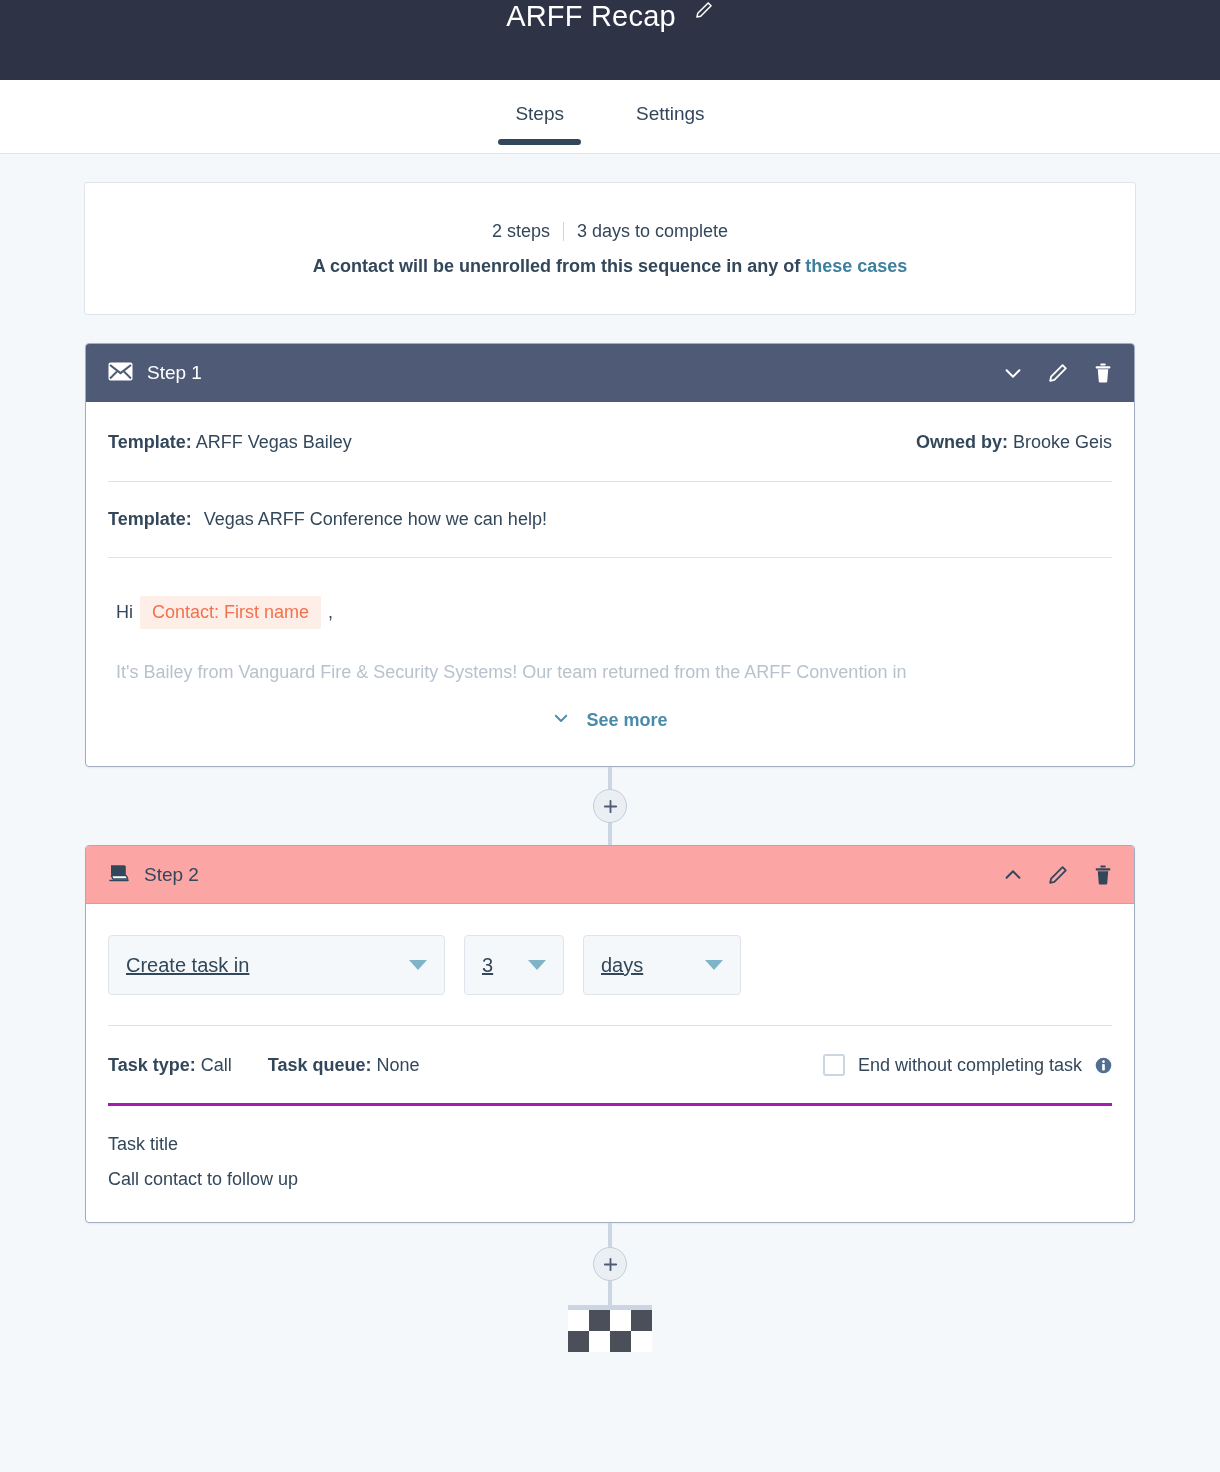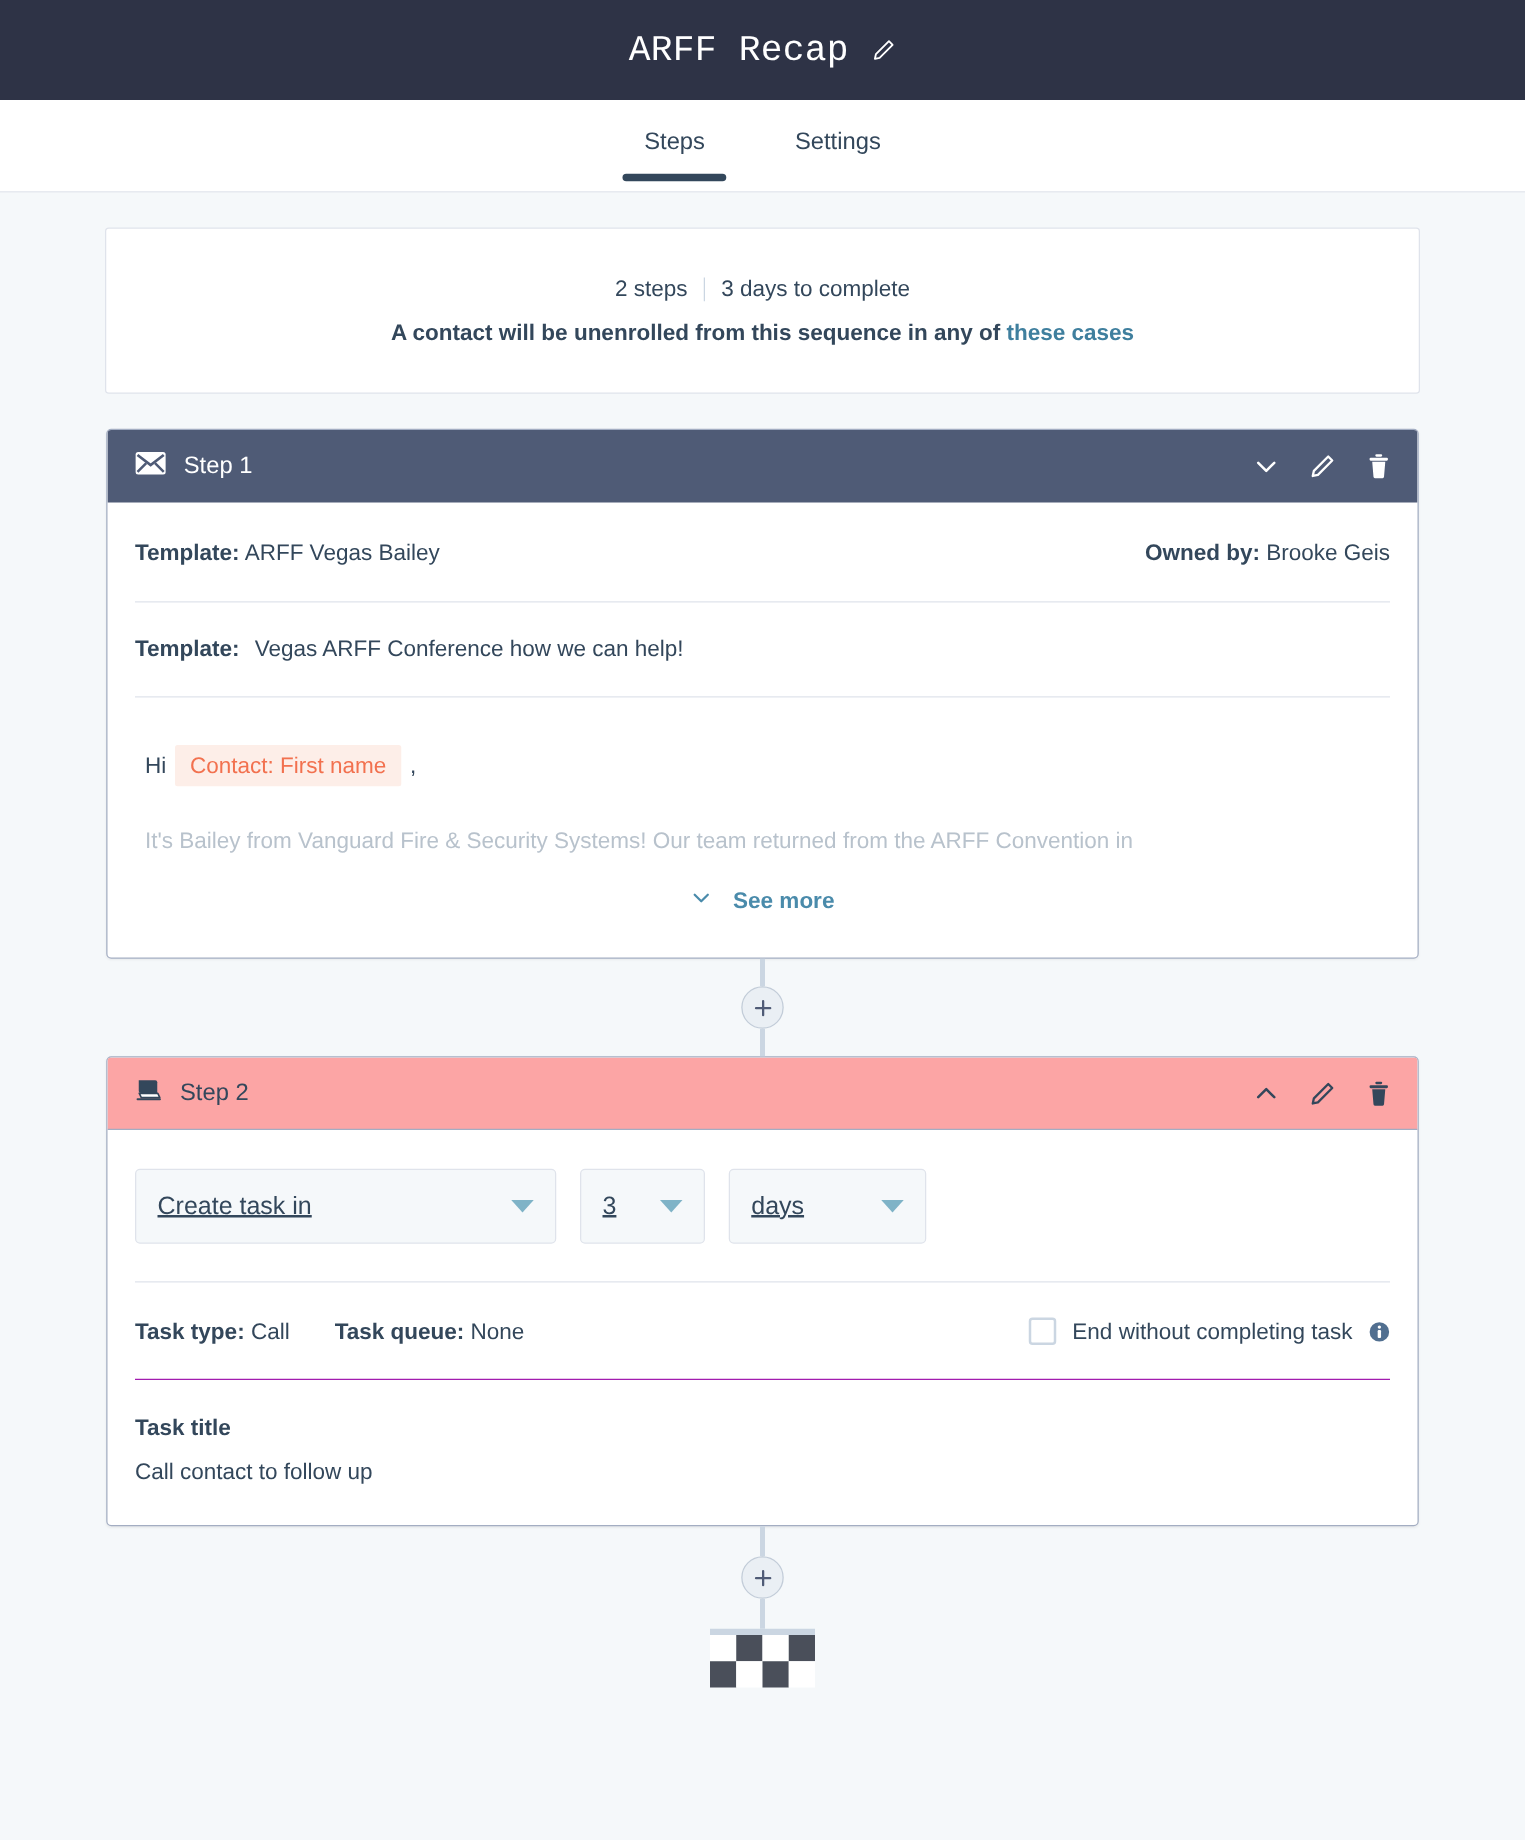--- a/index.html
+++ b/index.html
@@ -12,24 +12,23 @@
     -webkit-font-smoothing: antialiased;
   }
 
   .page { width: 1220px; height: 1472px; position: relative; overflow: hidden; background: #f5f8fa; }
 
   
   .titlebar {
     height: 80px;
     background: #2e3346;
     display: flex;
-    align-items: center;
+    align-items: flex-start;
     justify-content: center;
     gap: 18px;
-    font-family: Liberation Mono, monospace;
   }
   .titlebar-title {
     color: #ffffff;
     font-size: 29px;
     font-weight: 400;
     letter-spacing: .2px;
   }
   .pencil-white { width: 20px; height: 20px; display: block; cursor: pointer; }
 
   
@@ -211,37 +210,37 @@
   .dd-wide { width: 337px; justify-content: space-between; }
   .dd-num  { width: 100px; justify-content: space-between; }
   .dd-unit { width: 158px; justify-content: space-between; }
   .caret { width: 0; height: 0; border-left: 9px solid transparent; border-right: 9px solid transparent; border-top: 10px solid #7fb3c7; }
 
   .task-row {
     display: flex;
     align-items: center;
     justify-content: space-between;
     padding: 28px 0 27px 0;
-    border-bottom: 1px solid #a21caf;
+    border-bottom: 3px solid #a21caf;
     font-size: 18px;
     color: #33475b;
   }
   .task-meta { display: flex; gap: 36px; }
   .task-right { display: flex; align-items: center; gap: 13px; }
   .checkbox {
     width: 22px; height: 22px;
     border: 2px solid #cbd6e2;
     border-radius: 3px;
     background: #ffffff;
     cursor: pointer;
   }
   .info-icon { width: 17px; height: 17px; display: block; cursor: pointer; }
 
   .task-title-block { padding: 28px 0 32px 0; }
-  .task-title-label { font-size: 18px; font-weight: 700; color: #33475b; margin-bottom: 14px; }
+  .task-title-label { font-size: 18px; font-weight: 400; color: #33475b; margin-bottom: 14px; }
   .task-title-value { font-size: 18px; color: #33475b; }
 
   
   .flag-wrap { display: flex; flex-direction: column; align-items: center; }
   .flag-bar { width: 84px; height: 5px; background: #cbd6e2; }
   .flag {
     width: 84px; height: 42px;
     display: grid;
     grid-template-columns: repeat(4, 1fr);
     grid-template-rows: repeat(2, 1fr);

